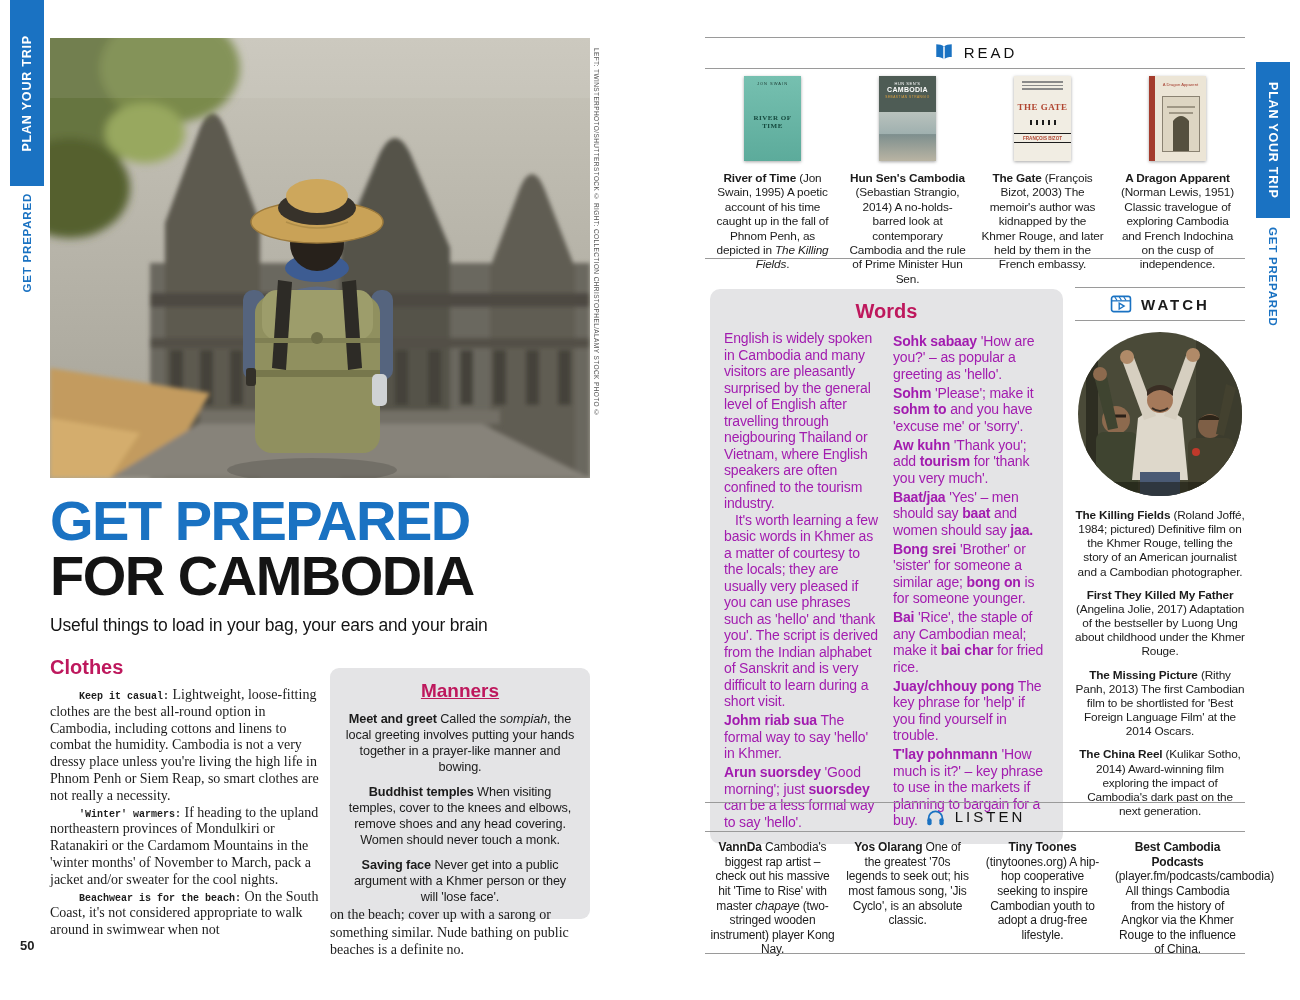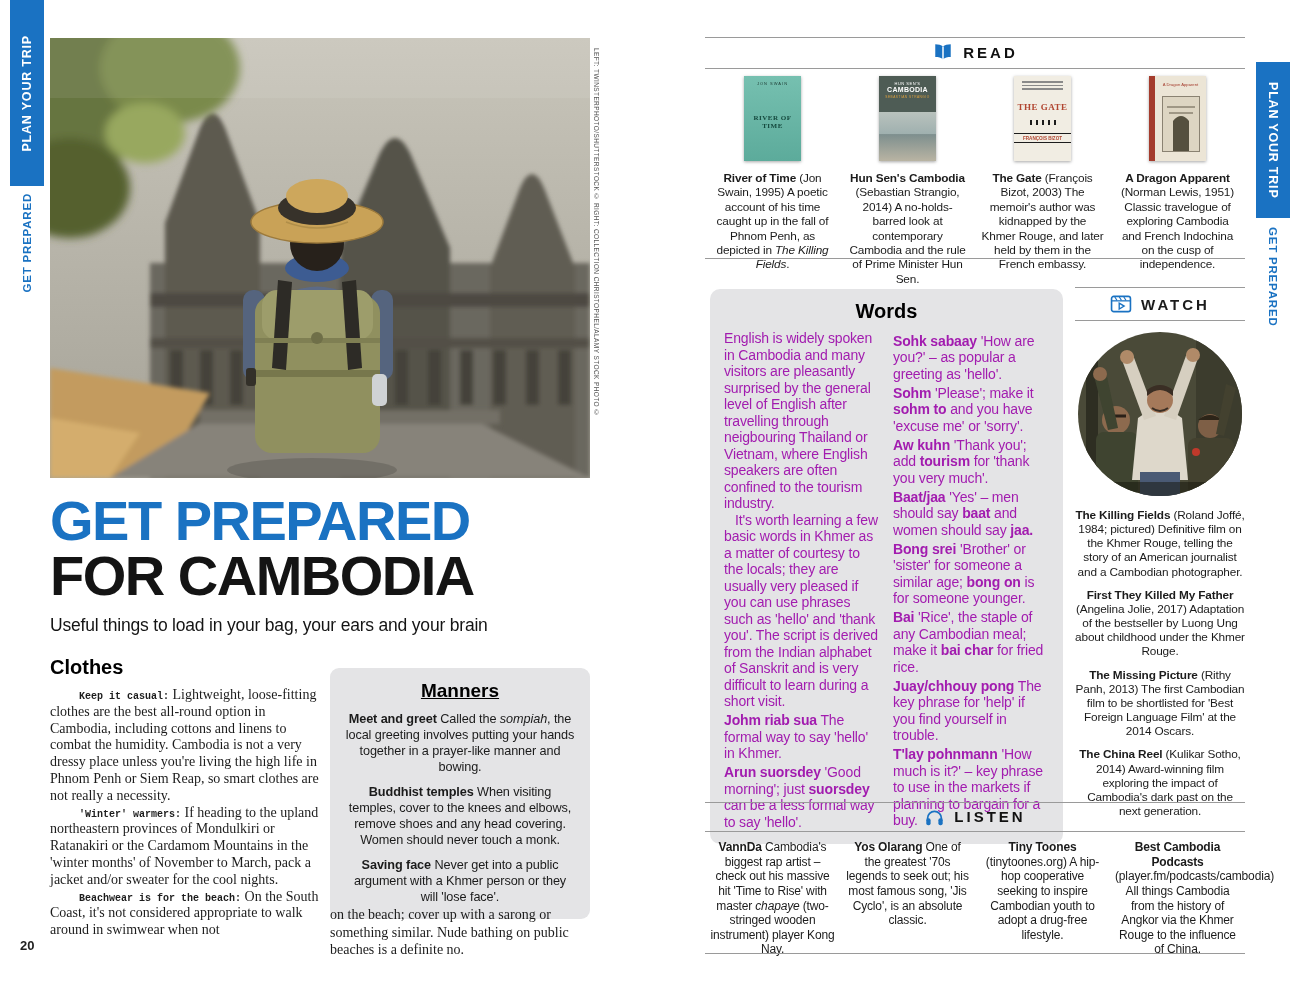--- a/index.html
+++ b/index.html
@@ -26,41 +26,41 @@
   .hero { position:absolute; left:50px; top:38px; width:540px; height:440px; overflow:hidden; background:#a8a59a; }
   .credit { position:absolute; left:593px; top:48px; height:400px; writing-mode:vertical-rl;
             font-size:6.5px; color:#555; letter-spacing:.4px; }
 
   .title-block { position:absolute; left:50px; top:494px; width:600px; }
   .title-block .t1 { font-size:56px; font-weight:bold; letter-spacing:-1.5px; line-height:54px; color:#1a72c2; }
   .title-block .t2 { font-size:56px; font-weight:bold; letter-spacing:-1.5px; line-height:56px; color:#141414; }
   .title-block .sub { margin-top:11px; font-size:17.5px; letter-spacing:-.2px; color:#141414; }
 
   .clothes { position:absolute; left:50px; top:656px; width:270px; }
-  .pink-h { color:#000000; font-size:20px; font-weight:bold; margin-bottom:8px; }
+  .pink-h { color:#be185d; font-size:20px; font-weight:bold; margin-bottom:8px; }
   .clothes p { font-family:"Liberation Serif", serif; font-size:14px; line-height:1.2; color:#1c1c1c; }
   .clothes p b { font-family:Liberation Mono, monospace; font-size:10px;padding-left:29px; }
 
   .manners { position:absolute; left:330px; top:668px; width:260px; min-height:224px;
              background:#e4e4e6; border-radius:9px; padding:12px 15px 14px; }
   .manners .pink-h { text-align:center; font-size:19px; margin-bottom:4px;text-decoration:underline; }
   .manners p { font-size:12.7px; line-height:1.26; text-align:center; margin-top:9px; letter-spacing:-.1px; }
 
   .cont { position:absolute; left:330px; top:906px; width:272px;
           font-family:"Liberation Serif", serif; font-size:14px; line-height:1.25; }
 
   .pnum { position:absolute; font-size:13px; font-weight:bold; color:#222; }
   .pnum-l { left:20px; top:938px; }
   .pnum-r { left:1262px; top:938px;margin-left:48px; }
 
   
   .hr { position:absolute; left:705px; width:540px; height:1px; background:#9a9a9a; }
   .sec-head { position:absolute; left:705px; width:540px; display:flex; align-items:center;
               justify-content:center; gap:9px; }
-  .sec-head span { font-size:15px; font-weight:bold; letter-spacing:3px; color:#111; }
+  .sec-head span { font-size:15px; font-weight:normal; letter-spacing:3px; color:#111; }
   .sec-head svg { display:block; }
 
   .books-row { position:absolute; left:705px; top:76px; width:540px; display:flex; }
   .book-col { width:135px; padding:0 6px; }
   .cover { position:relative; width:57px; height:85px; margin:0 auto 10px; overflow:hidden;
            box-shadow:0 1px 3px rgba(0,0,0,.35); }
   .book-col .desc { font-size:11.8px; line-height:1.22; text-align:center; letter-spacing:-.15px; }
 
   
   .c1 { background:linear-gradient(#76c0b0,#5cab9b); }
@@ -207,21 +207,21 @@
 
   <div class="manners">
     <div class="pink-h">Manners</div>
     <p><b>Meet and greet</b> Called the <i>sompiah</i>, the local greeting involves putting your hands together in a prayer-like manner and bowing.</p>
     <p><b>Buddhist temples</b> When visiting temples, cover to the knees and elbows, remove shoes and any head covering. Women should never touch a monk.</p>
     <p><b>Saving face</b> Never get into a public argument with a Khmer person or they will 'lose face'.</p>
   </div>
 
   <p class="cont">on the beach; cover up with a sarong or something similar. Nude bathing on public beaches is a definite no.</p>
 
-  <div class="pnum pnum-l">20</div>
+  <div class="pnum pnum-l">50</div>
   <div class="pnum pnum-r">31</div>
 
   <div class="hr" style="top:37px"></div>
   <div class="sec-head" style="top:42px">
     <svg width="22" height="20" viewBox="0 0 24 22">
       <path d="M12 5C10 3.2 7 2.5 3.5 2.5v14C7 16.5 10 17.2 12 19c2-1.8 5-2.5 8.5-2.5v-14C17 2.5 14 3.2 12 5z" fill="#1a72c2"></path>
       <line x1="12" y1="5" x2="12" y2="19" stroke="#fff" stroke-width="1.6"></line>
     </svg>
     <span>READ</span>
   </div>

